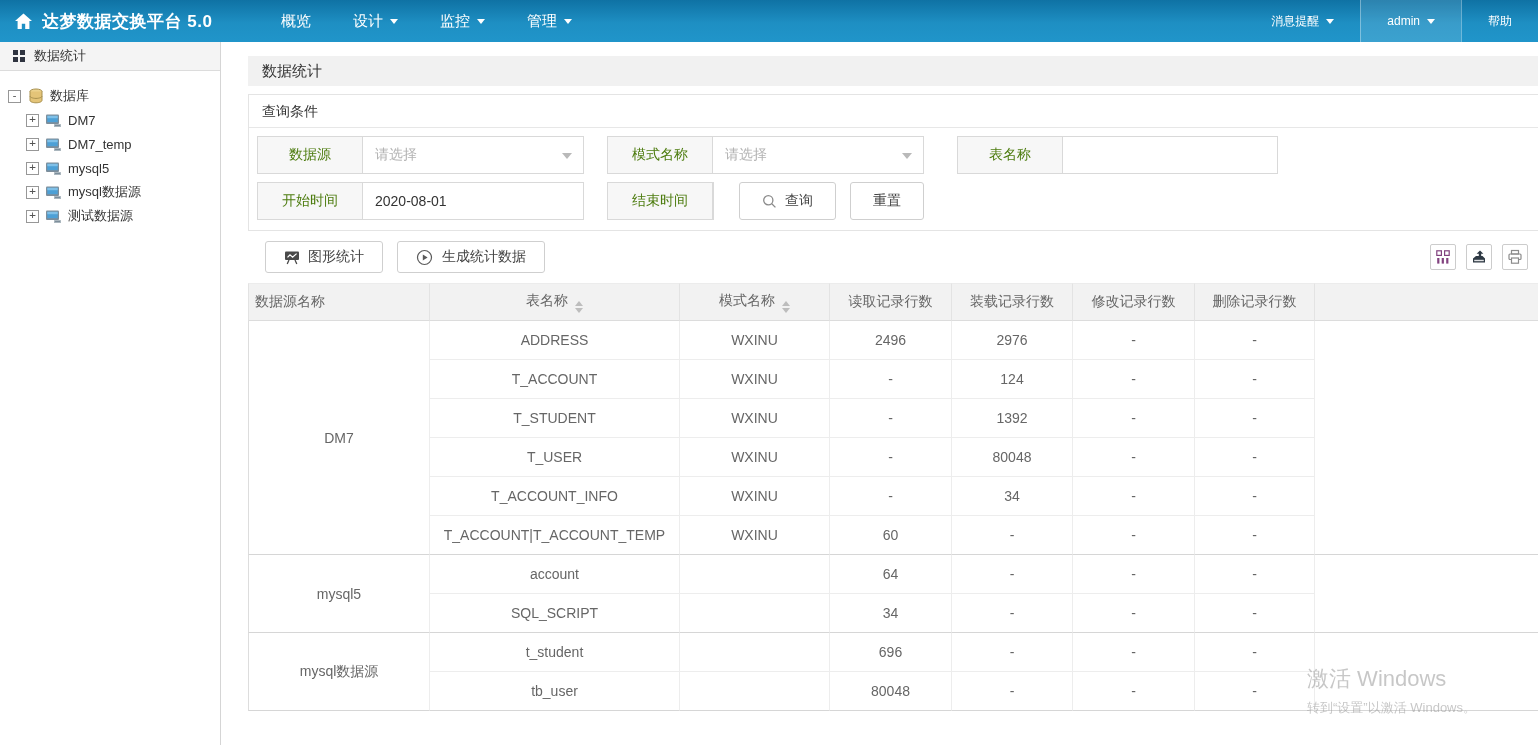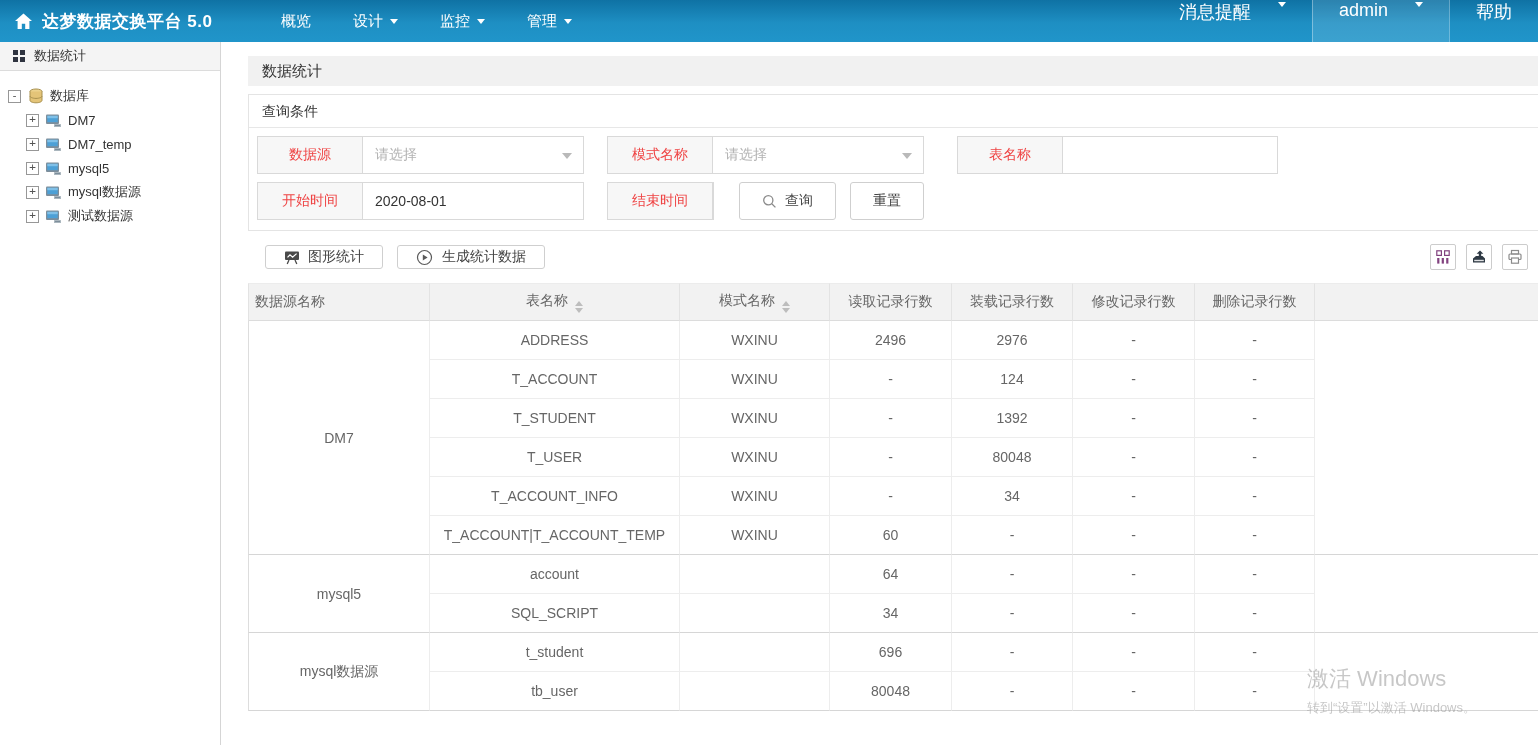--- a/index.html
+++ b/index.html
@@ -14,21 +14,21 @@
   
   .navbar{
     height:42px;display:flex;align-items:stretch;color:#fff;
     background:linear-gradient(180deg,#0f72a4 0%,#1e8fc3 55%,#2095ca 100%);
   }
   .brand{display:flex;align-items:center;gap:9px;padding:0 14px;width:226px;
     font-size:17px;font-weight:bold;letter-spacing:.5px;}
   .nav-menu{display:flex;align-items:stretch;margin-left:6px;}
   .nav-item{display:flex;align-items:center;padding:0 21px;font-size:15px;}
   .nav-right{margin-left:auto;display:flex;align-items:stretch;}
-  .nav-right-item{display:flex;padding:0 26px;font-size:18px;gap:20px;}
+  .nav-right-item{display:flex;align-items:center;padding:0 26px;font-size:12px;}
   .nav-right-item.divided{border-left:1px solid rgba(255,255,255,.35);}
   .nav-right-item.highlight{background:rgba(255,255,255,.12);}
   .caret{display:inline-block;width:0;height:0;margin-left:7px;
     border:4px solid transparent;border-top:5px solid #fff;transform:translateY(2px);}
 
   
   .app{display:flex;height:703px;}
   .sidebar{width:220px;min-width:220px;border-right:1px solid #d5d5d5;background:#fff;}
   .sidebar-header{height:28px;display:flex;align-items:center;gap:9px;padding:0 13px;
     background:#f4f4f4;border-bottom:1px solid #dcdcdc;font-size:13px;color:#333;}
@@ -50,30 +50,30 @@
   .main{flex:1;position:relative;padding-left:27px;background:#fff;}
   .page-title{margin-top:14px;height:30px;display:flex;align-items:center;
     background:#f1f1f1;padding:0 14px;font-size:15px;color:#333;}
   .panel{margin-top:8px;border:1px solid #e4e4e4;border-right:none;}
   .panel-header{height:32px;line-height:32px;padding:0 13px;font-size:14px;color:#333;
     border-bottom:1px solid #e7e7e7;background:#fff;}
   .panel-body{padding:0 0 10px 8px;}
   .form-row{display:flex;align-items:center;margin-top:8px;}
   .field{display:flex;height:38px;box-sizing:border-box;border:1px solid #d9d9d9;background:#fff;}
   .f-label{width:104px;flex:none;background:#f7f7f7;border-right:1px solid #d9d9d9;
-    display:flex;align-items:center;justify-content:center;font-size:14px;color:#ef4444;}
+    display:flex;align-items:center;justify-content:center;font-size:14px;color:#4d7c0f;}
   .f-input{position:relative;display:flex;align-items:center;padding:0 12px;font-size:14px;color:#333;}
   .f-input .ph{color:#b3b3b3;}
   .sel-caret{position:absolute;right:11px;width:0;height:0;
     border:5px solid transparent;border-top:6px solid #b9b9b9;transform:translateY(3px);}
   .iw-ds{width:196px;} .iw-sc{width:186px;} .iw-tb{width:190px;} .iw-dt{width:196px;}
   .gap1{margin-left:23px;} .gap2{margin-left:33px;}
 
   .btn{display:inline-flex;align-items:center;gap:8px;background:#fff;border:1px solid #cfcfcf;
-    border-radius:3px;font-size:14px;color:#444;padding:0 18px;height:24px;
+    border-radius:3px;font-size:14px;color:#444;padding:0 18px;height:32px;
     font-family:inherit;}
   .btn.big{height:38px;padding:0 22px;margin-left:25px;}
   .btn.big + .btn.big{margin-left:14px;}
 
   .results-header{margin-top:2px;height:30px;display:flex;align-items:center;position:relative;
     border-top:1px solid #e4e4e4;border-bottom:1px solid #e4e4e4;
     padding-left:13px;font-size:14px;color:#333;}
   .badge{position:absolute;right:26px;top:3px;height:22px;line-height:22px;padding:0 7px;
     background:#f85a1b;color:#fff;font-size:15px;white-space:nowrap;}
 

